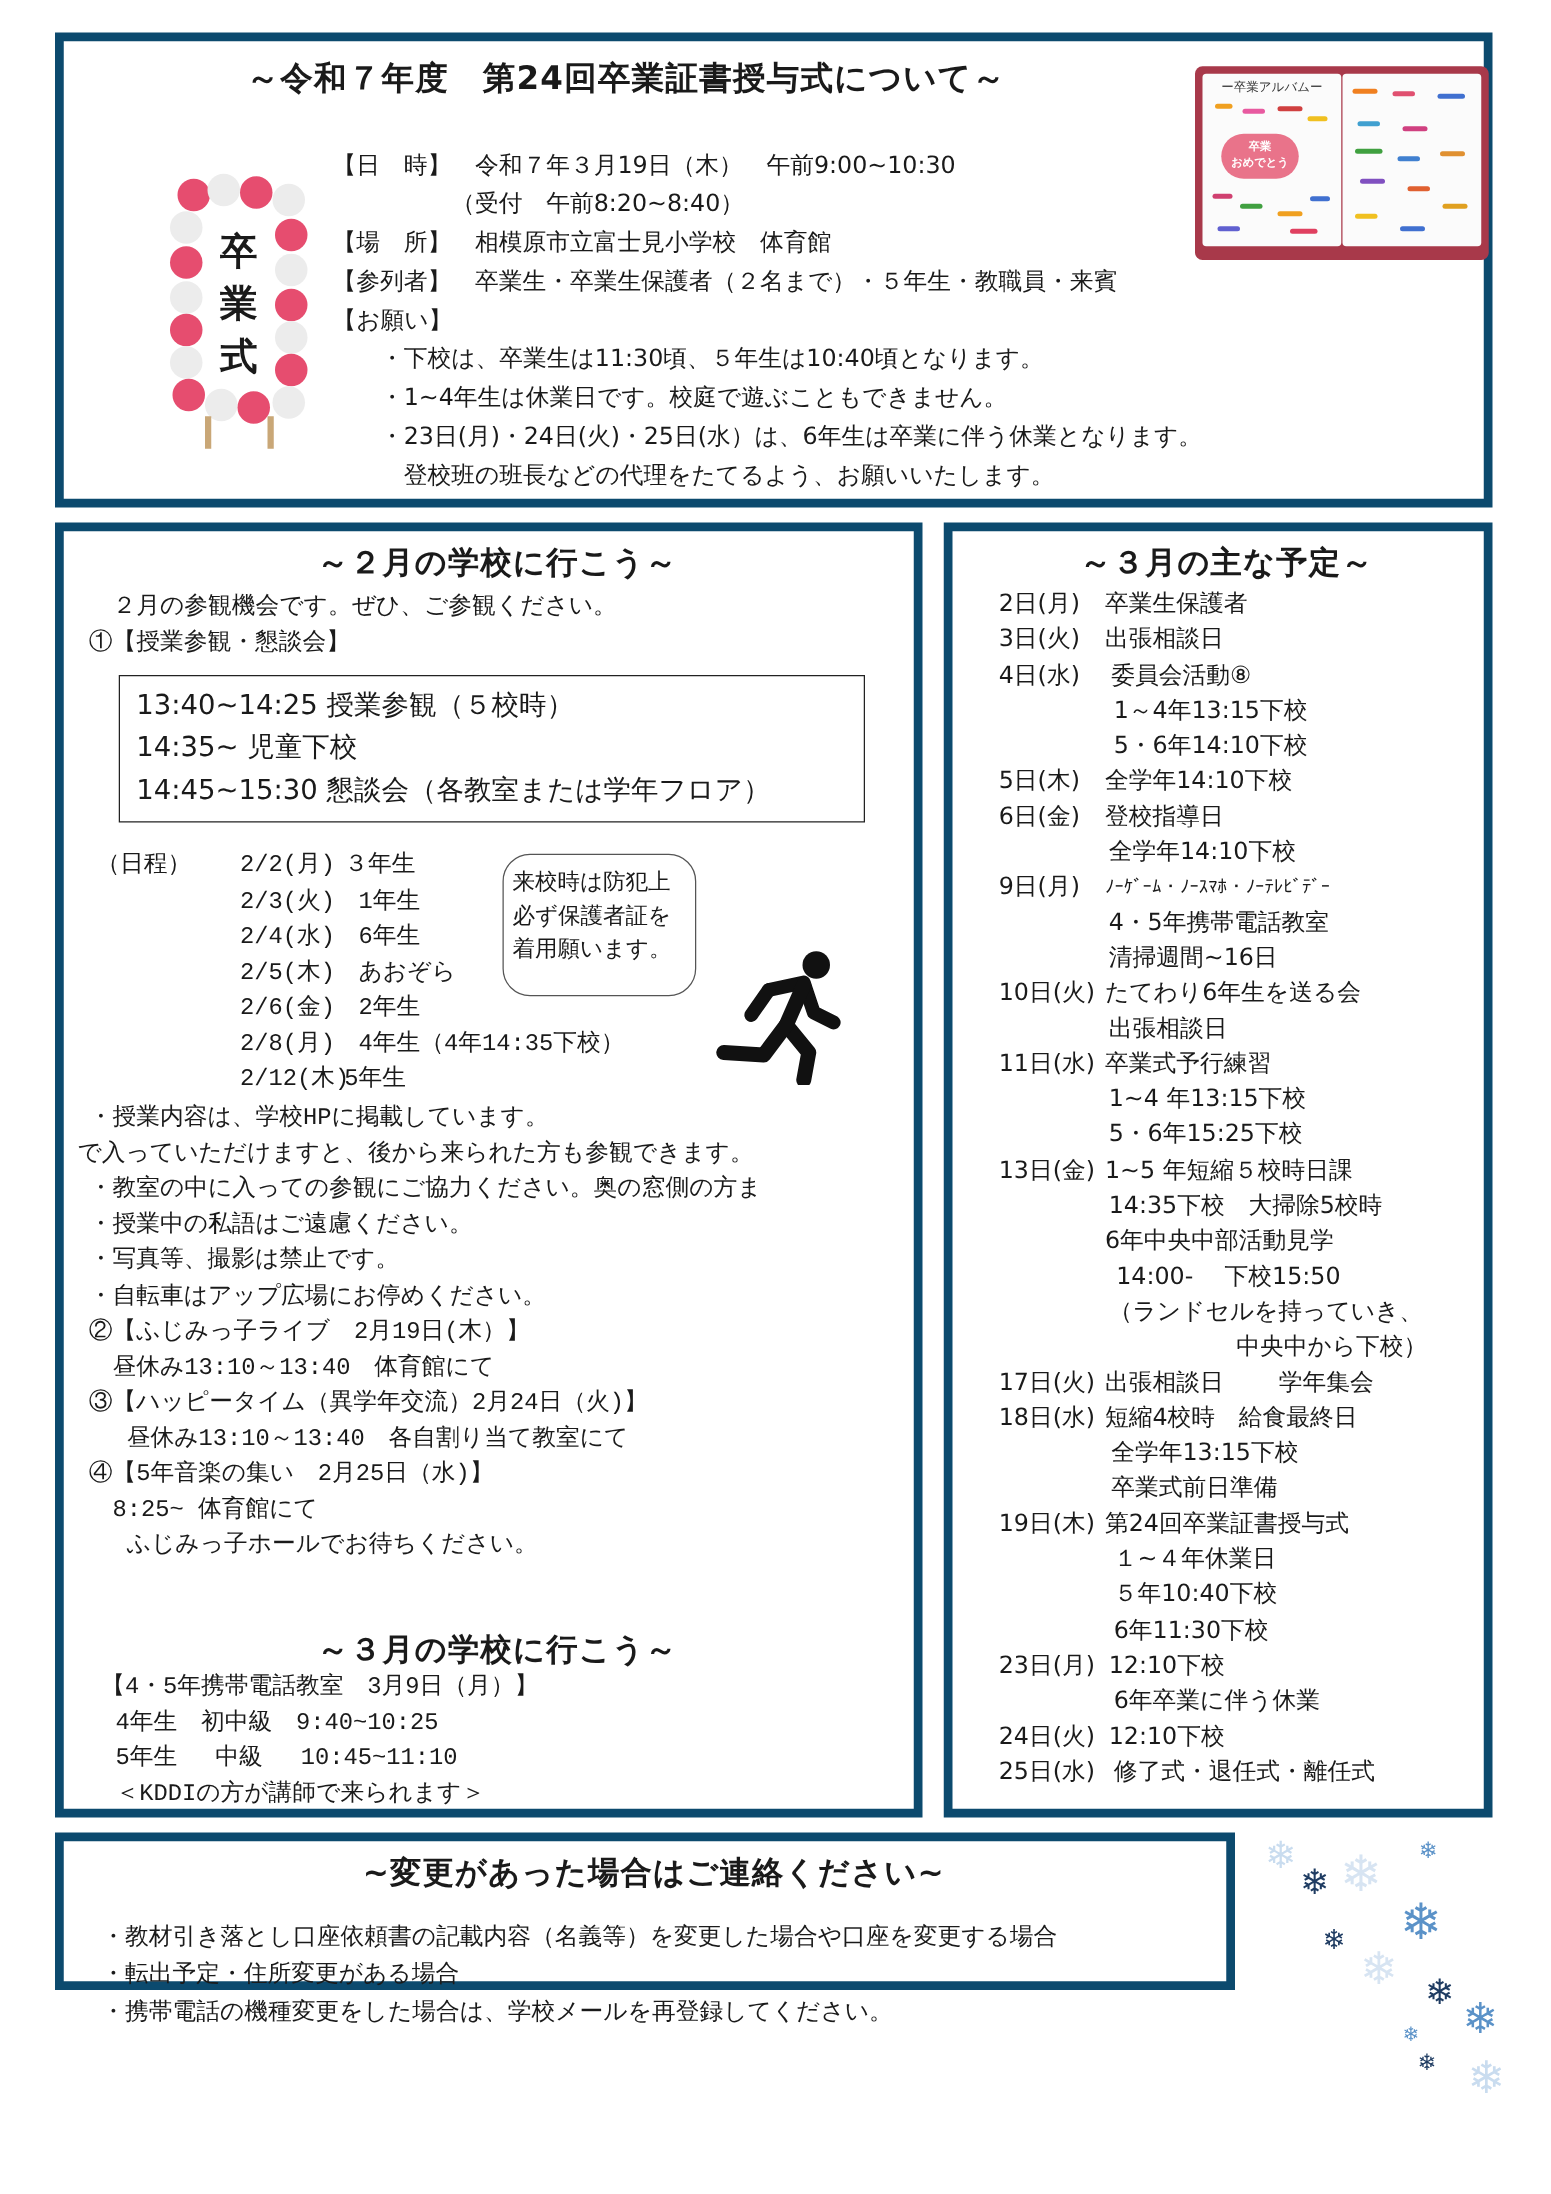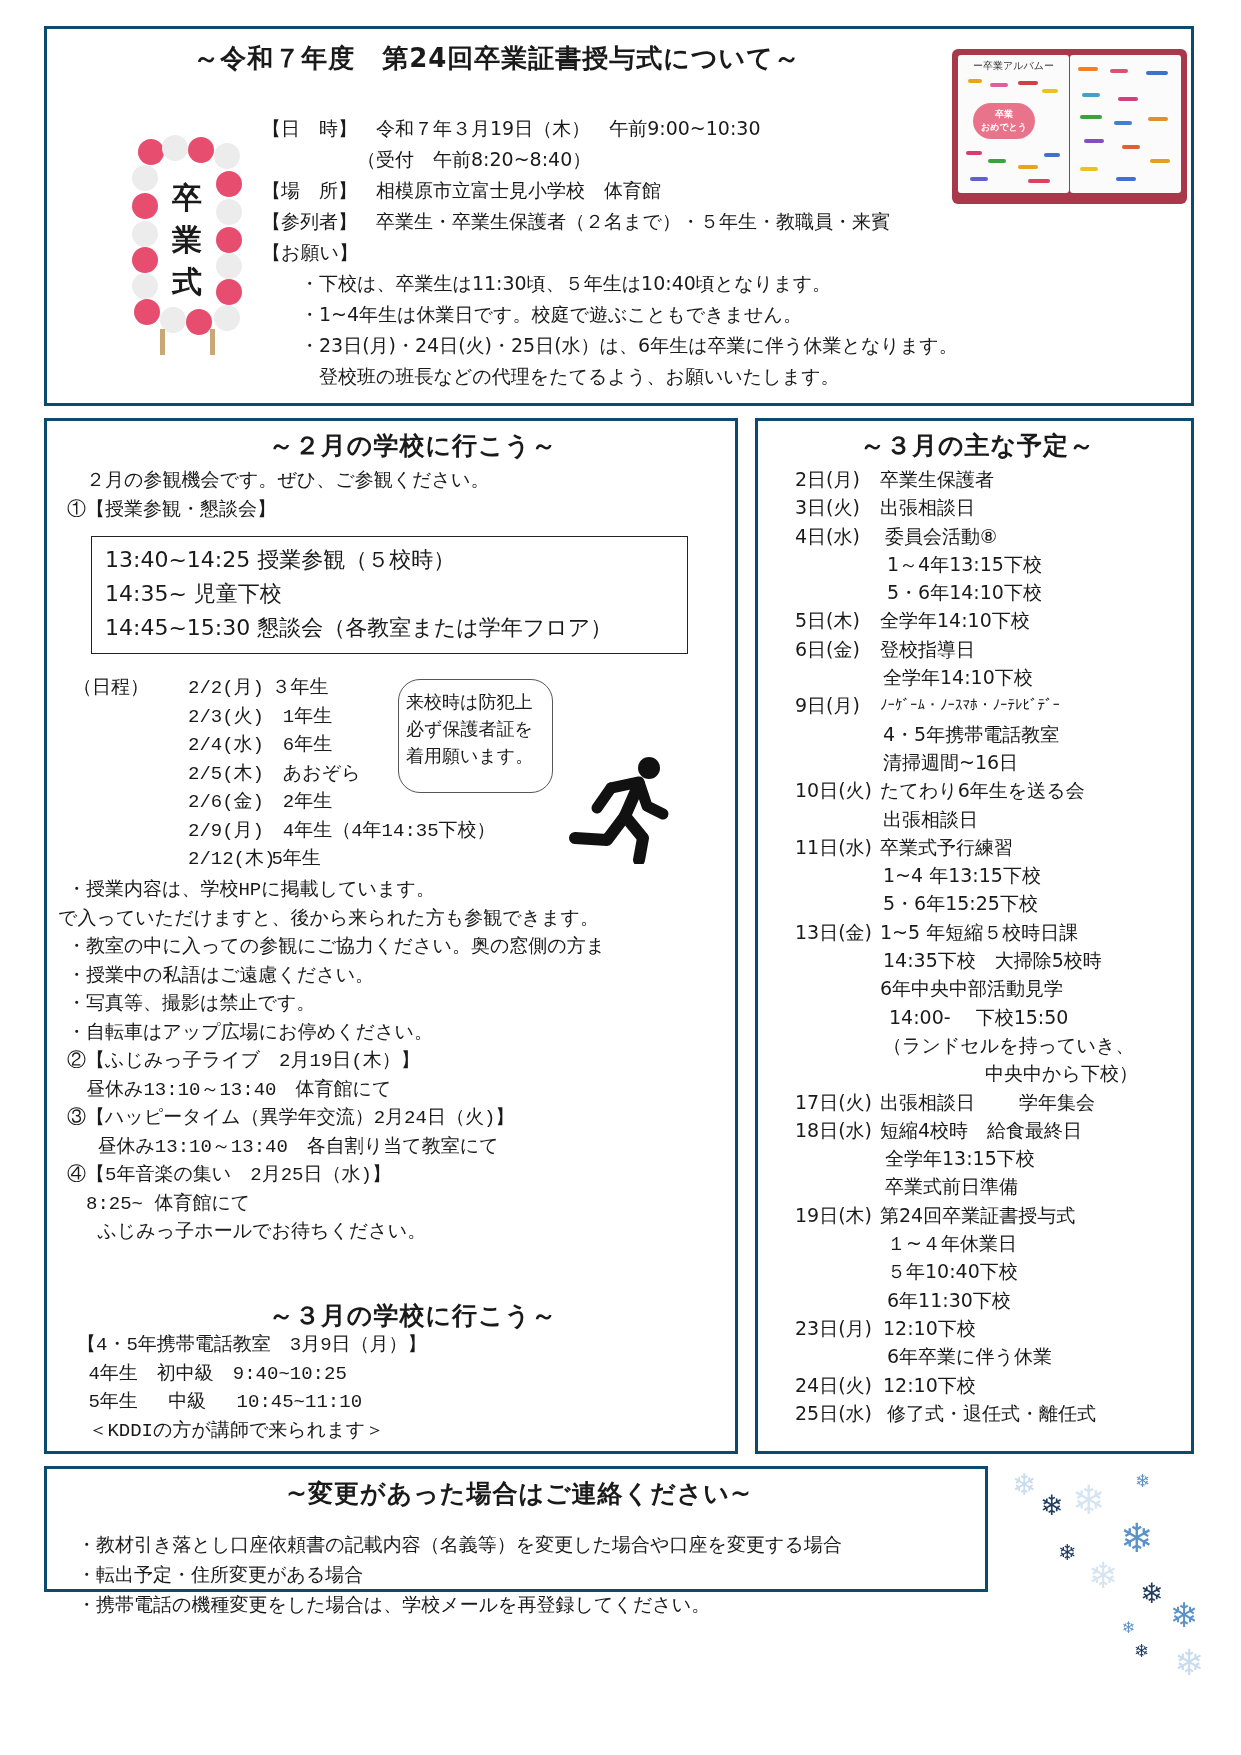--- a/index.html
+++ b/index.html
@@ -1,17 +1,17 @@
 <!DOCTYPE html>
 <html><head>
 <meta charset="utf-8">
 <style>
   html, body { margin:0; padding:0; background:#ffffff; }
   body { width:1241px; height:1755px; position:relative; font-family:"DejaVu Sans", sans-serif; color:#1a1a1a; overflow:hidden; }
-  .box { position:absolute; border:3px solid #0c4a6e; box-sizing:border-box; background:#fff; }
+  .box { position:absolute; border:7px solid #0c4a6e; box-sizing:border-box; background:#fff; }
   .title { font-weight:bold; font-size:25px; text-align:center; letter-spacing:1px; }
   .line { white-space:pre;font-family:Liberation Mono, monospace; }
 
   
   #top { left:44px; top:26px; width:1150px; height:380px; }
   #top .title { position:absolute; left:0; width:900px; top:12px; font-size:26px; }
   #top .info { position:absolute; left:215px; top:84px; font-size:19px; line-height:31px; }
   .info .row { white-space:pre; }
 
   
@@ -26,21 +26,21 @@
   
   #album { position:absolute; left:905px; top:20px; width:235px; height:155px; }
   .album-cover { position:absolute; left:0; top:0; width:235px; height:155px; background:#a8394a; border-radius:6px; }
   .page { position:absolute; top:6px; width:111px; height:138px; background:#fbfbfb; border-radius:3px; }
   .album-label { position:absolute; left:0; top:4px; width:111px; text-align:center; font-size:10px; color:#333; white-space:pre; }
   .album-badge { position:absolute; left:15px; top:48px; width:62px; height:36px; background:#e9738a; border-radius:18px; color:#fff; font-size:9px; font-weight:bold; text-align:center; line-height:13px; padding-top:5px; box-sizing:border-box; white-space:pre; }
   .dots { position:absolute; height:4px; border-radius:2px; }
 
   
   #feb { left:44px; top:418px; width:694px; height:1036px; }
-  #feb .title { position:absolute; left:0; width:694px; top:8px; font-size:25px;margin-left:19px; }
+  #feb .title { position:absolute; left:0; width:694px; top:8px; font-size:25px; }
   .feb-text { position:absolute; font-size:19px; line-height:28.5px; }
   #timebox { position:absolute; left:44px; top:115px; width:597px; height:118px; border:1.5px solid #222; box-sizing:border-box; }
   #timebox .tl { position:absolute; left:13px; font-weight:normal; font-size:22px; white-space:pre; }
   #bubble { position:absolute; left:351px; top:258px; width:155px; height:114px; border:1.2px solid #555; border-radius:22px; box-sizing:border-box; }
   #bubble .bl { font-size:18px; line-height:27px; position:absolute; left:7px; white-space:pre; }
   #runner { position:absolute; left:520px; top:333px; width:110px; height:110px; }
 
   
   #mar { left:755px; top:418px; width:439px; height:1036px; }
   #mar .title { position:absolute; left:0; width:439px; top:8px; font-size:25px; }
@@ -149,21 +149,21 @@
     <div class="tl" style="top:76px">14:45~15:30 懇談会（各教室または学年フロア）</div>
   </div>
 
   <div class="feb-text line" style="left:26px;top:253px">（日程）</div>
   <div class="feb-text" style="left:141px;top:253px">
     <div class="line"><span style="display:inline-block;width:72px">2/2(月)</span> <span>３年生</span></div>
     <div class="line"><span style="display:inline-block;width:72px">2/3(火)</span> <span> 1年生</span></div>
     <div class="line"><span style="display:inline-block;width:72px">2/4(水)</span> <span> 6年生</span></div>
     <div class="line"><span style="display:inline-block;width:72px">2/5(木)</span> <span> あおぞら</span></div>
     <div class="line"><span style="display:inline-block;width:72px">2/6(金)</span> <span> 2年生</span></div>
-    <div class="line"><span style="display:inline-block;width:72px">2/9(月)</span> <span> 4年生（4年14:35下校）</span></div>
+    <div class="line"><span style="display:inline-block;width:72px">2/8(月)</span> <span> 4年生（4年14:35下校）</span></div>
     <div class="line"><span style="display:inline-block;width:72px">2/12(木)</span> <span>5年生</span></div>
   </div>
 
   <div id="bubble">
     <div class="bl" style="top:8px">来校時は防犯上</div>
     <div class="bl" style="top:35px">必ず保護者証を</div>
     <div class="bl" style="top:62px">着用願います。</div>
   </div>
 
   <svg id="runner" viewBox="0 0 110 110">

